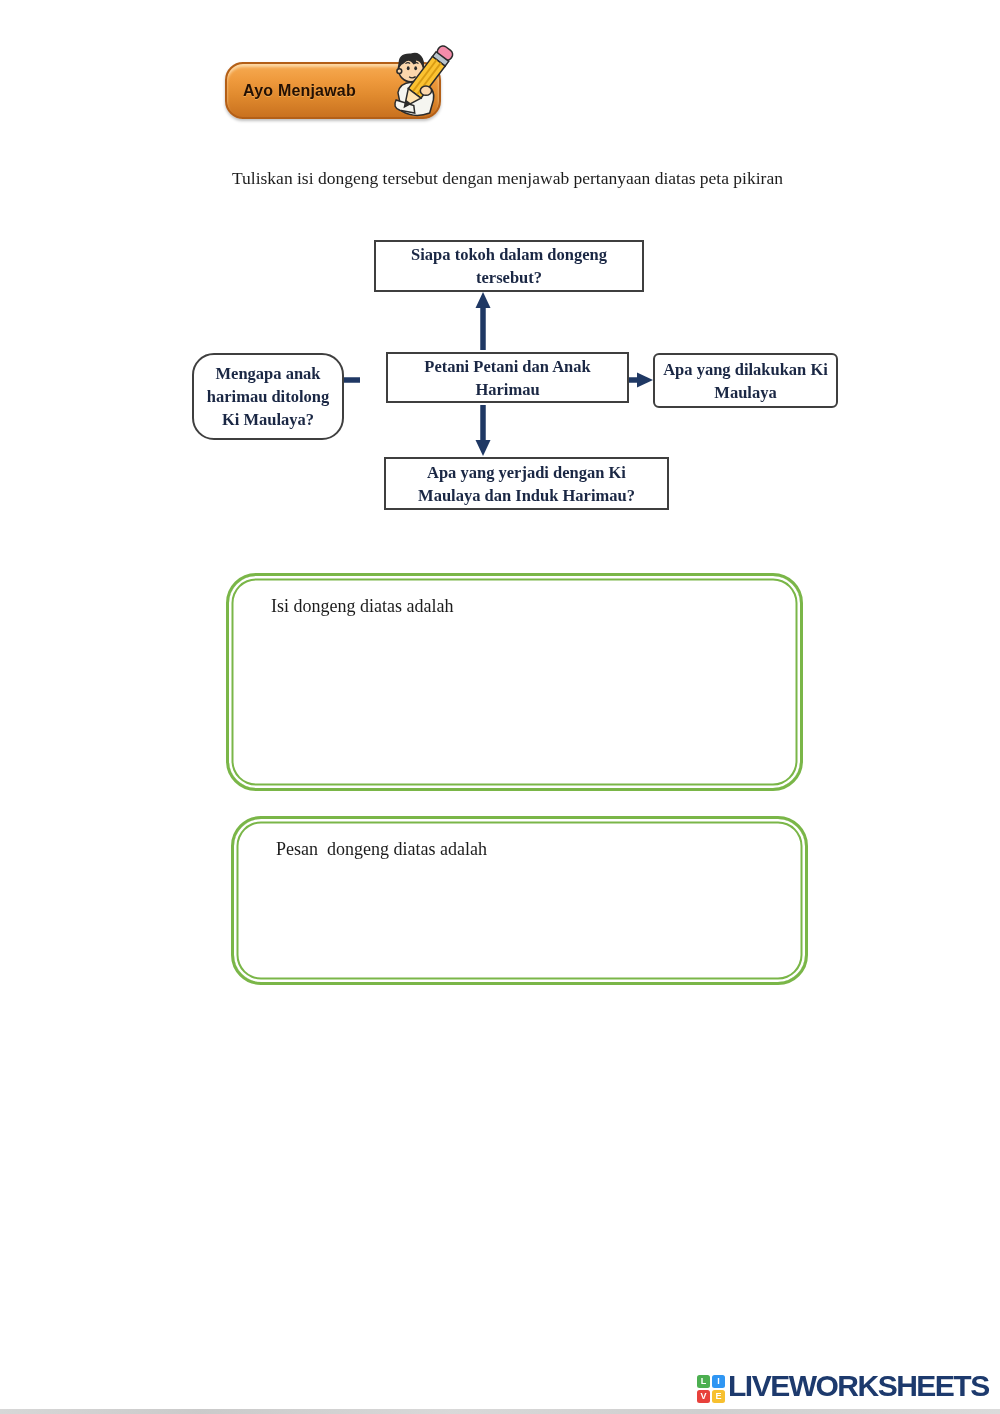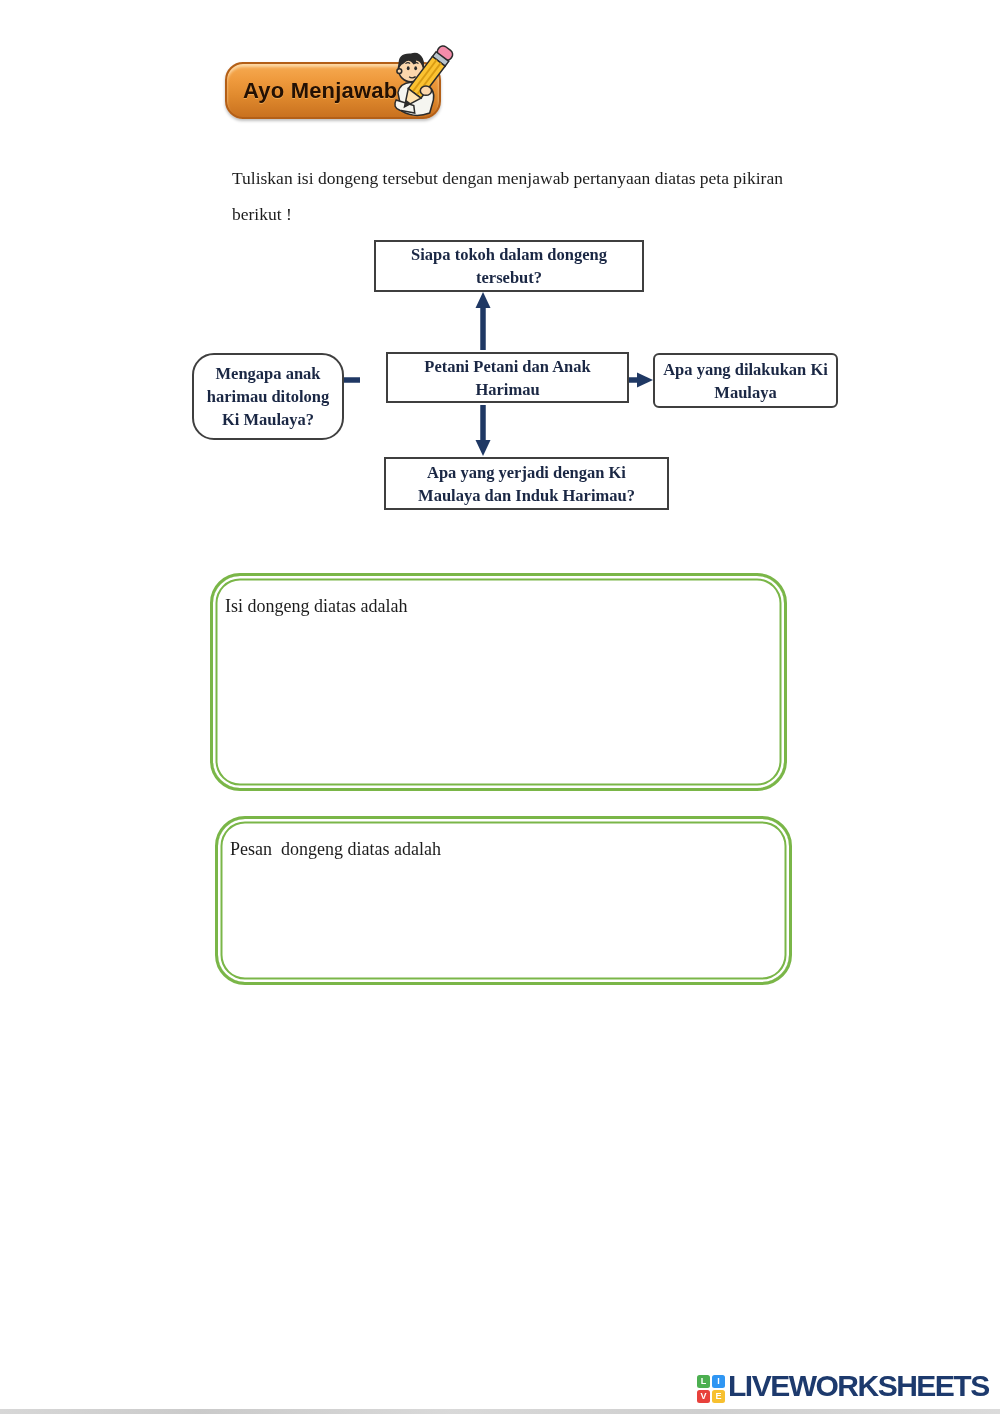--- a/index.html
+++ b/index.html
@@ -17,21 +17,21 @@
     position: absolute; left: 225px; top: 62px;
     width: 216px; height: 57px;
     border-radius: 18px;
     background: linear-gradient(180deg, #f6ab52 0%, #ef9a3d 30%, #e08a2e 60%, #c9711f 100%);
     border: 2px solid #b35f17;
     box-shadow: inset 0 3px 3px rgba(255,235,200,.7), 0 2px 3px rgba(0,0,0,.25);
     display: flex; align-items: center;
   }
   .banner-label {
     font-family: "Liberation Sans", sans-serif;
-    font-weight: bold; font-size: 22px; color: #231003;
+    font-weight: bold; font-size: 16px; color: #231003;
     padding-left: 16px; letter-spacing: .2px;
     text-shadow: 0 1px 0 rgba(255,200,120,.5);
     white-space: nowrap;
   }
   .pencil-boy { position: absolute; left: 383px; top: 44px; width: 84px; height: 84px; }
 
   
   .instruction { position: absolute; left: 232px; top: 160px; width: 570px; font-size: 17.5px; color: #1c1c1c; }
   .instruction div { line-height: 36px; }
 
@@ -55,21 +55,22 @@
   .dbox-bottom { left: 200px; top: 227px; width: 285px; height: 53px; }
   .arrows { position: absolute; left: 0; top: 0; width: 700px; height: 300px; pointer-events: none; }
 
   
   .answer-box {
     position: absolute;
     border: 3px solid #7ab648;
     border-radius: 30px;
     background: #ffffff;
     box-shadow: inset 0 0 0 2.5px #ffffff, inset 0 0 0 4.5px #7ab648;
-    padding: 20px 12px;
+    padding: 20px 42px;
+    margin-left: 16px;
   }
   .answer-box-1 { left: 210px; top: 573px; width: 577px; height: 218px; }
   .answer-box-2 { left: 215px; top: 816px; width: 577px; height: 169px; }
   .answer-label { font-size: 18px; color: #1c1c1c; white-space: pre-wrap; }
 
   
   .footer-logo { position: absolute; left: 697px; top: 1369px; display: flex; align-items: center; }
   .logo-grid {
     display: grid; grid-template-columns: 13px 13px; grid-template-rows: 13px 13px;
     gap: 2px; margin-right: 3px; margin-top: 6px;
@@ -129,21 +130,20 @@
     <line x1="2.8" y1="17" x2="2.8" y2="60" stroke="#d99b13" stroke-width="2"></line>
     <polygon points="-8.5,60 8.5,60 0,78" fill="#ffe3b3"></polygon>
     <polygon points="-3,71 3,71 0,78" fill="#2b2b2b" stroke="none"></polygon>
   </g>
 
   <ellipse cx="46" cy="50" rx="6" ry="5" fill="#fbd7ac" stroke="#2b2b2b" stroke-width="1.6"></ellipse>
 </svg>
 
 <div class="instruction">
   <div>Tuliskan isi dongeng tersebut dengan menjawab pertanyaan diatas peta pikiran</div>
-  <div>berikut !</div>
 </div>
 
 <div class="diagram">
 
   <svg class="arrows" viewBox="0 0 700 300">
     <g stroke="#1f3864" stroke-width="5.5" fill="#1f3864">
 
       <line x1="323" y1="120" x2="323" y2="77"></line>
       <polygon points="323,62 315.5,78 330.5,78" stroke="none"></polygon>
 

